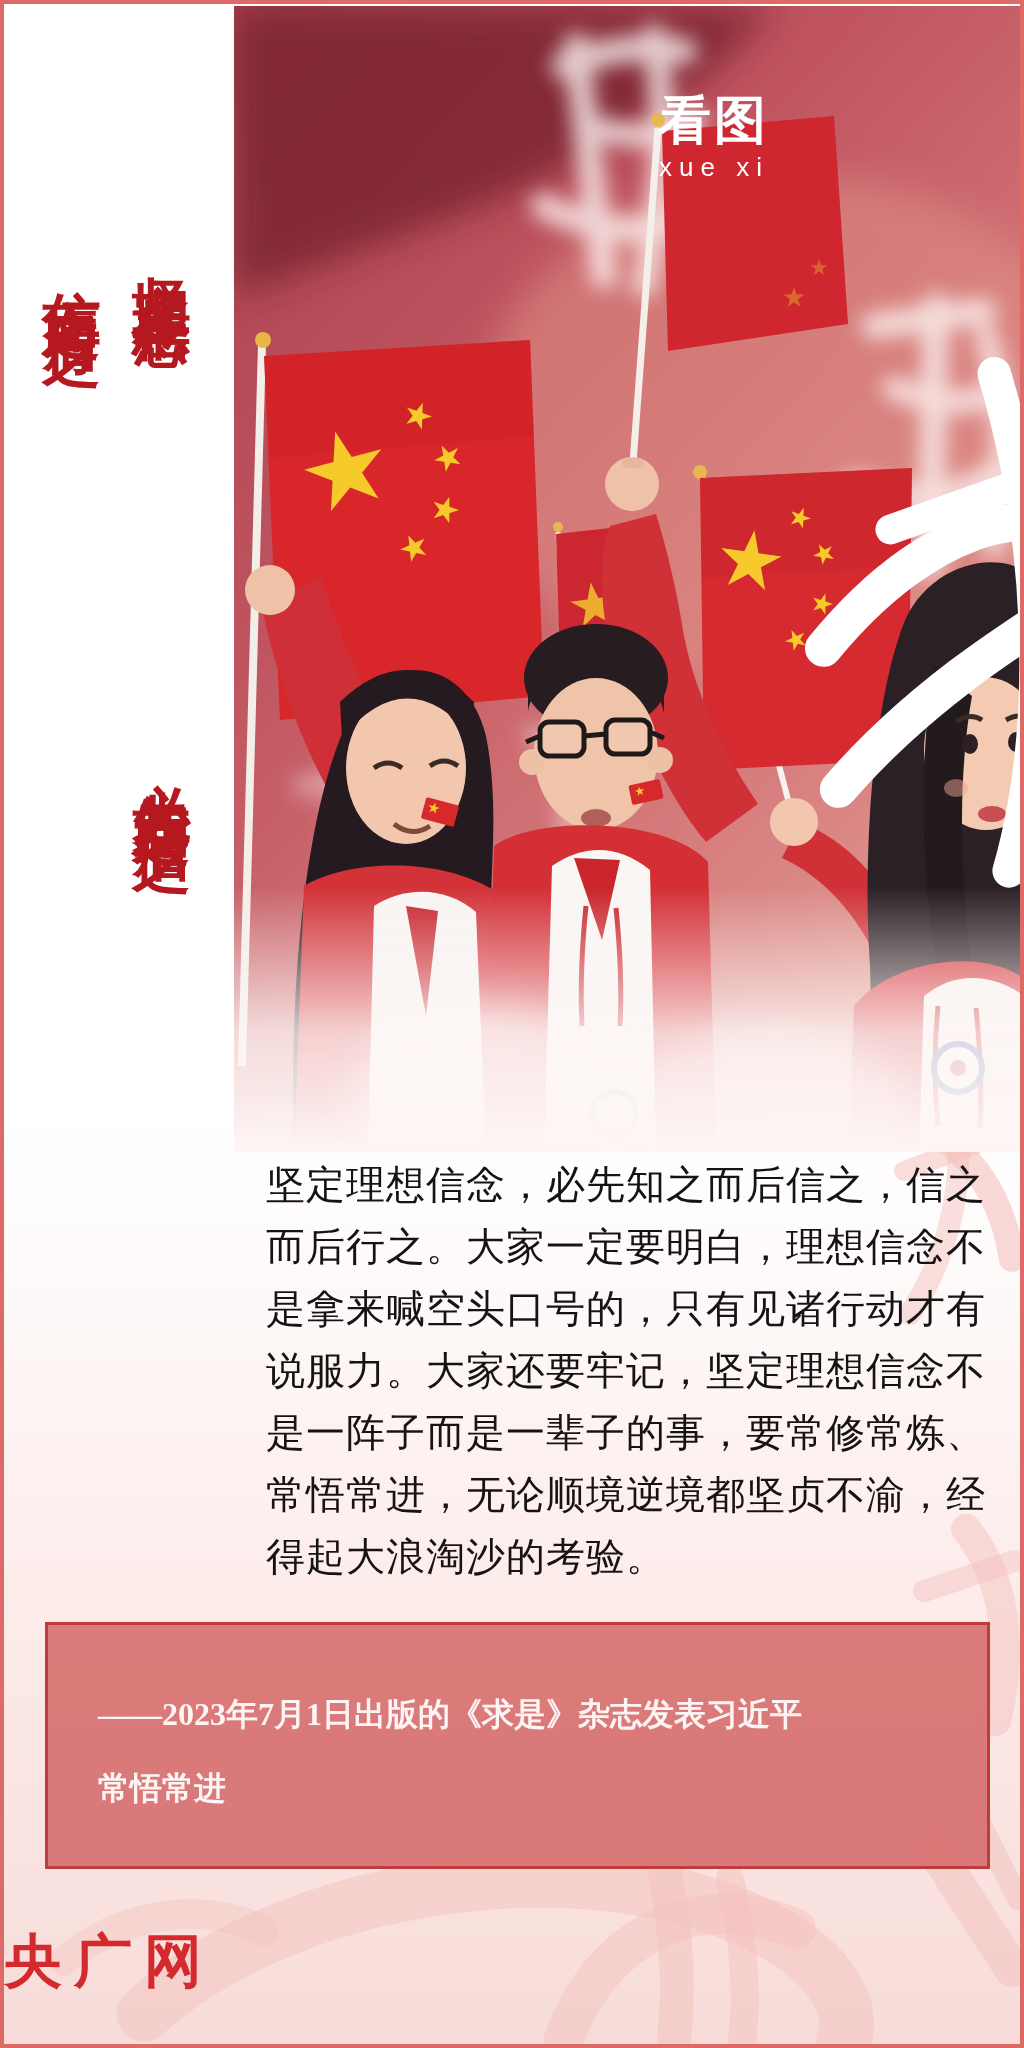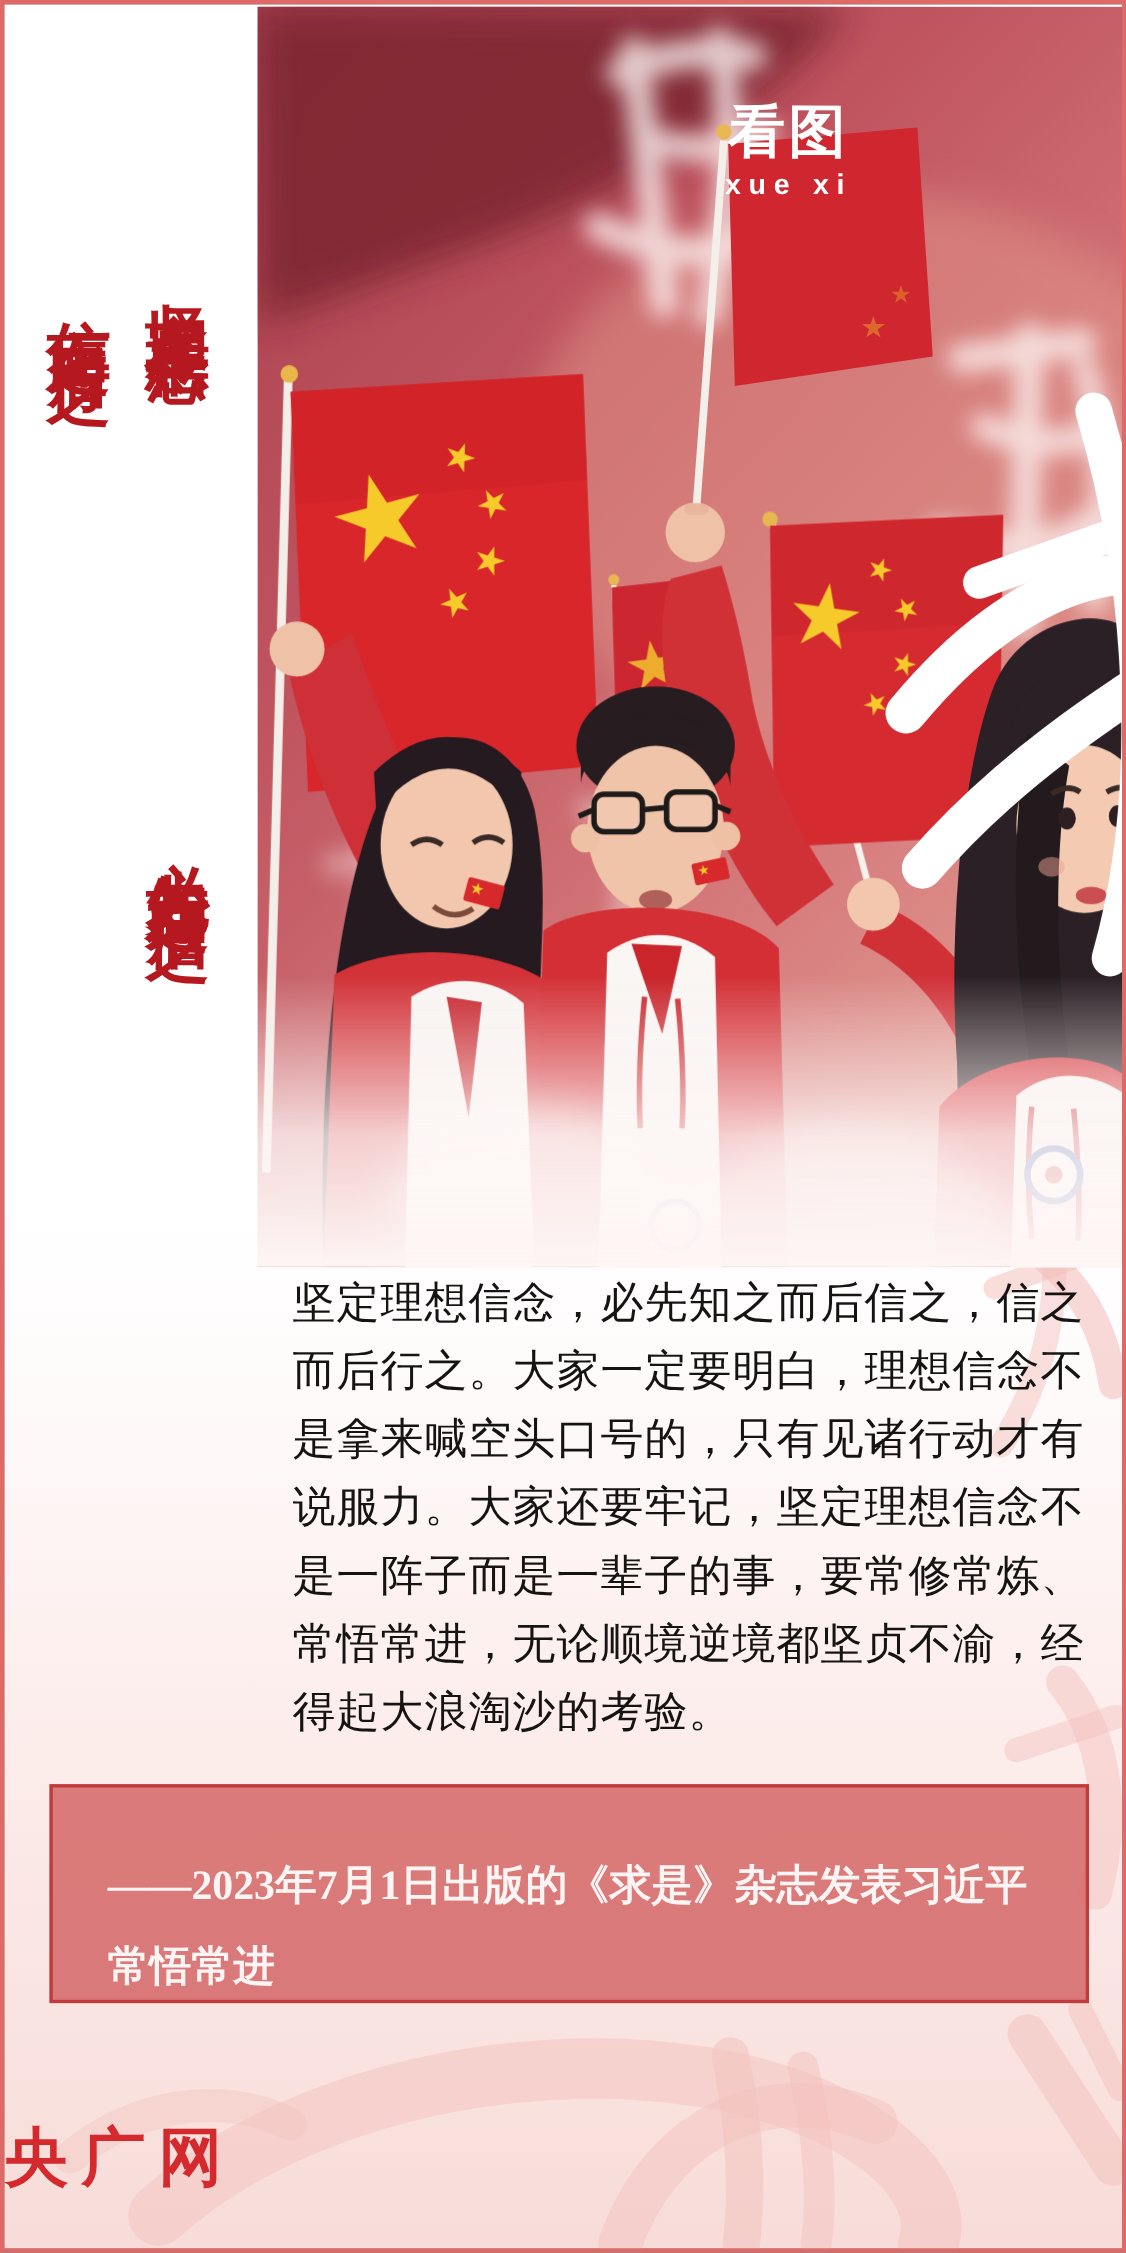--- a/index.html
+++ b/index.html
@@ -16,30 +16,30 @@
     z-index:3;white-space:nowrap;
   }
   #hl-right-top{left:124px;top:226px;}
   #hl-right-bottom{left:124px;top:733px;}
   #hl-left{left:34px;top:241px;}
   
   .photo{position:absolute;left:218px;top:2px;width:798px;height:1146px;z-index:2;margin-left:12px;}
   .photo>svg{display:block;width:100%;height:100%;}
   .logo-block{position:absolute;left:425px;top:86px;z-index:5;color:#ffffff;text-align:center;}
   .logo-title{font-family:"Liberation Sans",sans-serif;font-weight:bold;font-size:52px;letter-spacing:3px;line-height:56px;}
-  .logo-pinyin{font-family:"Liberation Sans",sans-serif;font-weight:bold;font-size:26px;letter-spacing:7px;margin-top:4px;}
+  .logo-pinyin{font-family:"Liberation Sans",sans-serif;font-weight:normal;font-size:26px;letter-spacing:7px;margin-top:4px;}
   .calligraphy{position:absolute;left:545px;top:34px;z-index:5;}
   
   .paragraph{position:absolute;left:262px;top:1150px;width:760px;z-index:3;color:#161413;}
   .pline{font-size:39px;line-height:62px;white-space:nowrap;letter-spacing:1px;}
   
   .source-box{
-    position:absolute;left:41px;top:1618px;width:945px;height:199px;z-index:3;
+    position:absolute;left:41px;top:1618px;width:945px;height:247px;z-index:3;
     box-sizing:border-box;background:rgba(215,112,112,0.92);border:3px solid #bf3b3c;
-    padding:52px 40px 0 50px;color:#fdf5f4;font-weight:bold;font-size:38px;line-height:74px;
+    padding:52px 40px 0 50px;color:#fdf5f4;font-weight:bold;font-size:32px;line-height:74px;
   }
   .source-line{white-space:nowrap;}
   
   .cnr{
     position:absolute;left:0;right:0;top:1919px;z-index:3;text-align:left;
     color:#d42a2e;font-family:"Liberation Sans",sans-serif;
     font-weight:bold;font-size:58px;letter-spacing:12px;
   }
   .watermark{position:absolute;left:0;top:1105px;width:1016px;height:935px;z-index:1;}
 </style>

